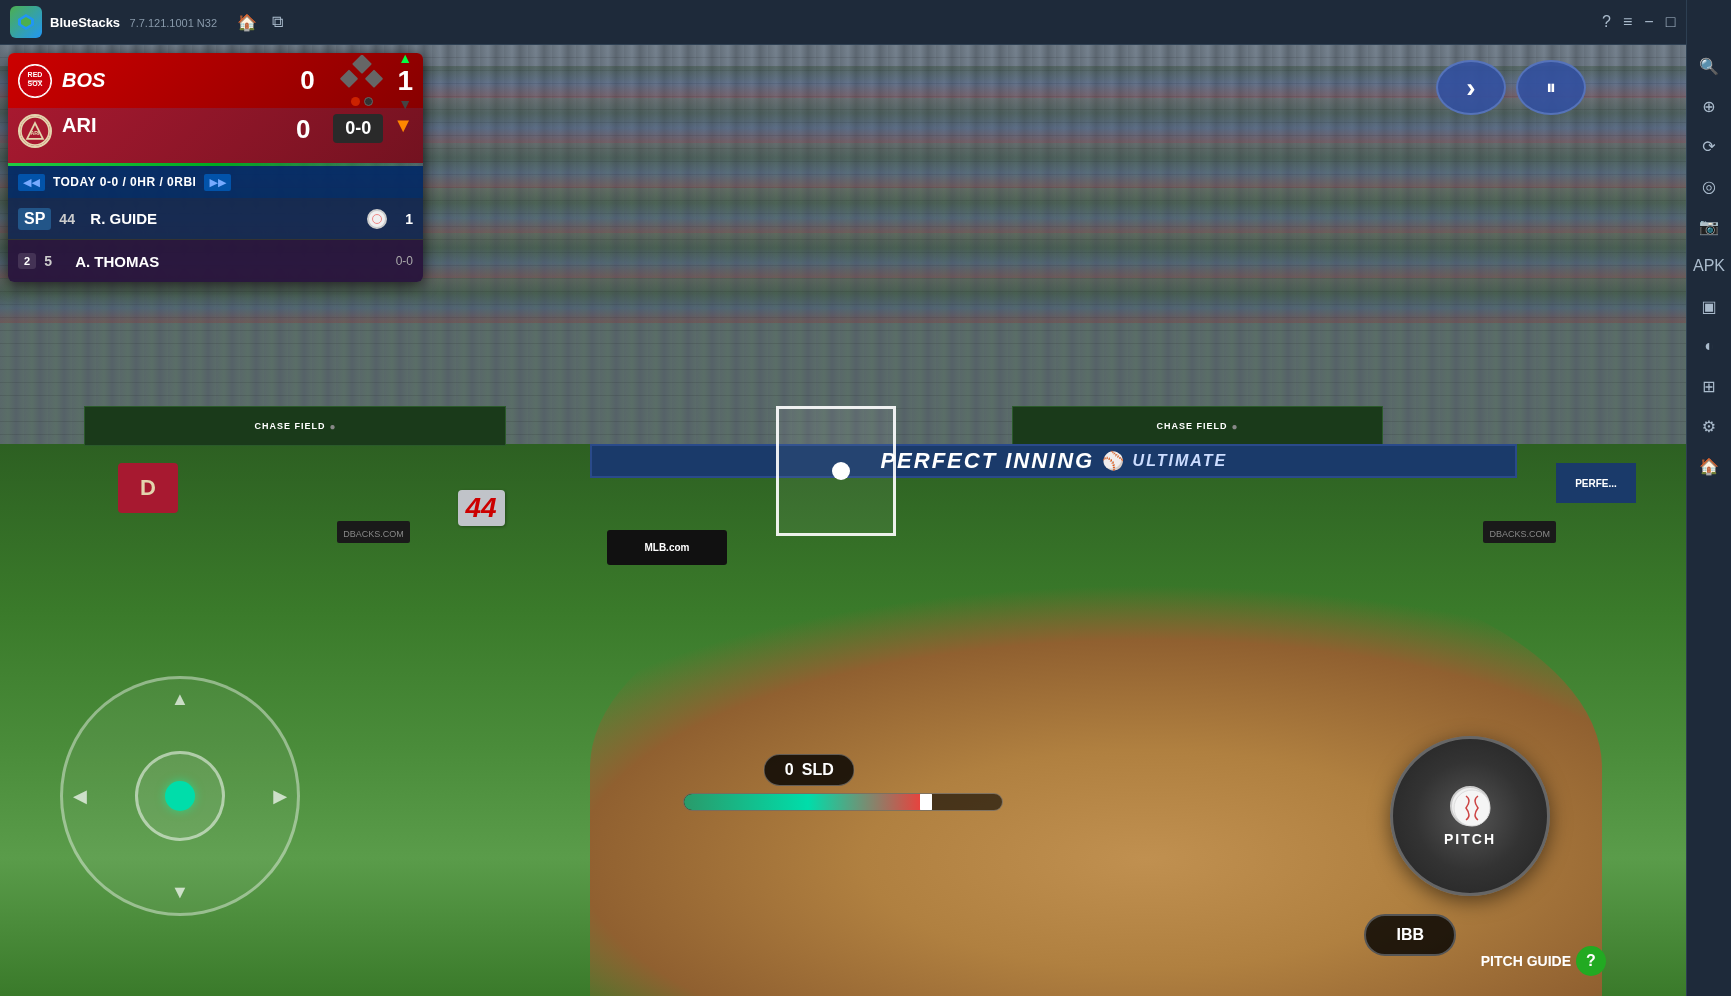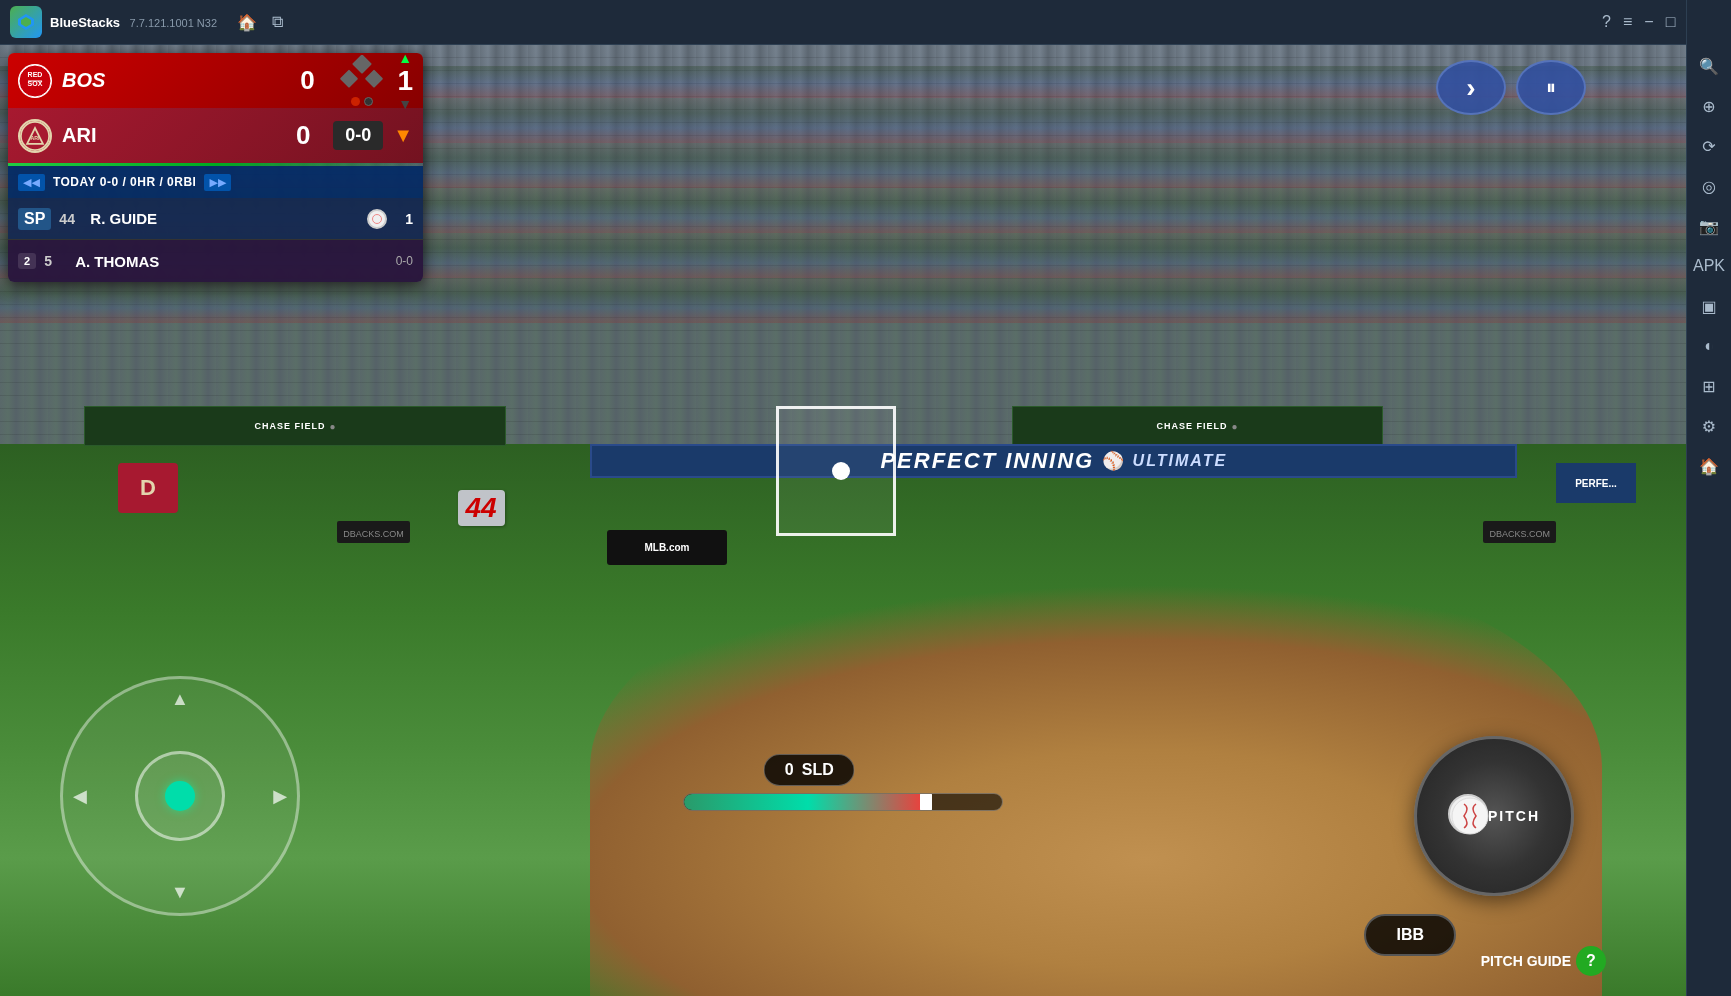--- a/index.html
+++ b/index.html
@@ -322,28 +322,28 @@
     .pitch-type-name {
       color: #ffffff;
       font-size: 16px;
       font-weight: bold;
     }
 
     
     #pitch-btn {
       position: absolute;
       bottom: 100px;
-      right: 112px;
+      right: 136px;
       width: 160px;
       height: 160px;
       border-radius: 50%;
       background: radial-gradient(circle, #555 0%, #333 50%, #222 100%);
       border: 3px solid #666;
       display: flex;
-      flex-direction: row;
+      flex-direction: column;
       align-items: center;
       justify-content: center;
       cursor: pointer;
       z-index: 50;
       box-shadow: 0 5px 20px rgba(0,0,0,0.5);
       text-align: right;
     }
     #pitch-btn .pitch-ball-icon {
       width: 40px; height: 40px;
       border-radius: 50%;
@@ -631,21 +631,21 @@
         </div>
       </div>
 
       <div style="display:flex;flex-direction:column;align-items:center;margin-left:10px;row-gap:2px;">
         <span style="color:#00ff44;font-size:14px;line-height:1;">▲</span>
         <span style="color:#fff;font-size:28px;font-weight:900;line-height:1;">1</span>
         <span style="color:#444;font-size:14px;line-height:1;">▼</span>
       </div>
     </div>
 
-    <div style="display:flex;align-items:center;padding:13px 10px;height:55px;background:linear-gradient(135deg,#a71930,#731220);">
+    <div style="display:flex;align-items:flex-start;padding:6px 10px;height:55px;background:linear-gradient(135deg,#a71930,#731220);">
 
       <div class="ari-circle">
         <svg width="34" height="34" viewBox="0 0 34 34">
           <circle cx="17" cy="17" r="16" fill="#a71930" stroke="#e3d4ad" stroke-width="2"></circle>
           <path d="M8 26 L17 8 L26 26 Z" fill="none" stroke="#e3d4ad" stroke-width="2"></path>
           <text x="17" y="22" text-anchor="middle" fill="#e3d4ad" font-size="6" font-weight="bold">ARI</text>
         </svg>
       </div>
       <span class="team-abbr" style="color:#fff;font-size:20px;font-weight:900;margin-left:10px;flex:1;">ARI</span>
       <span class="team-score" style="color:#fff;font-size:26px;font-weight:900;">0</span>

